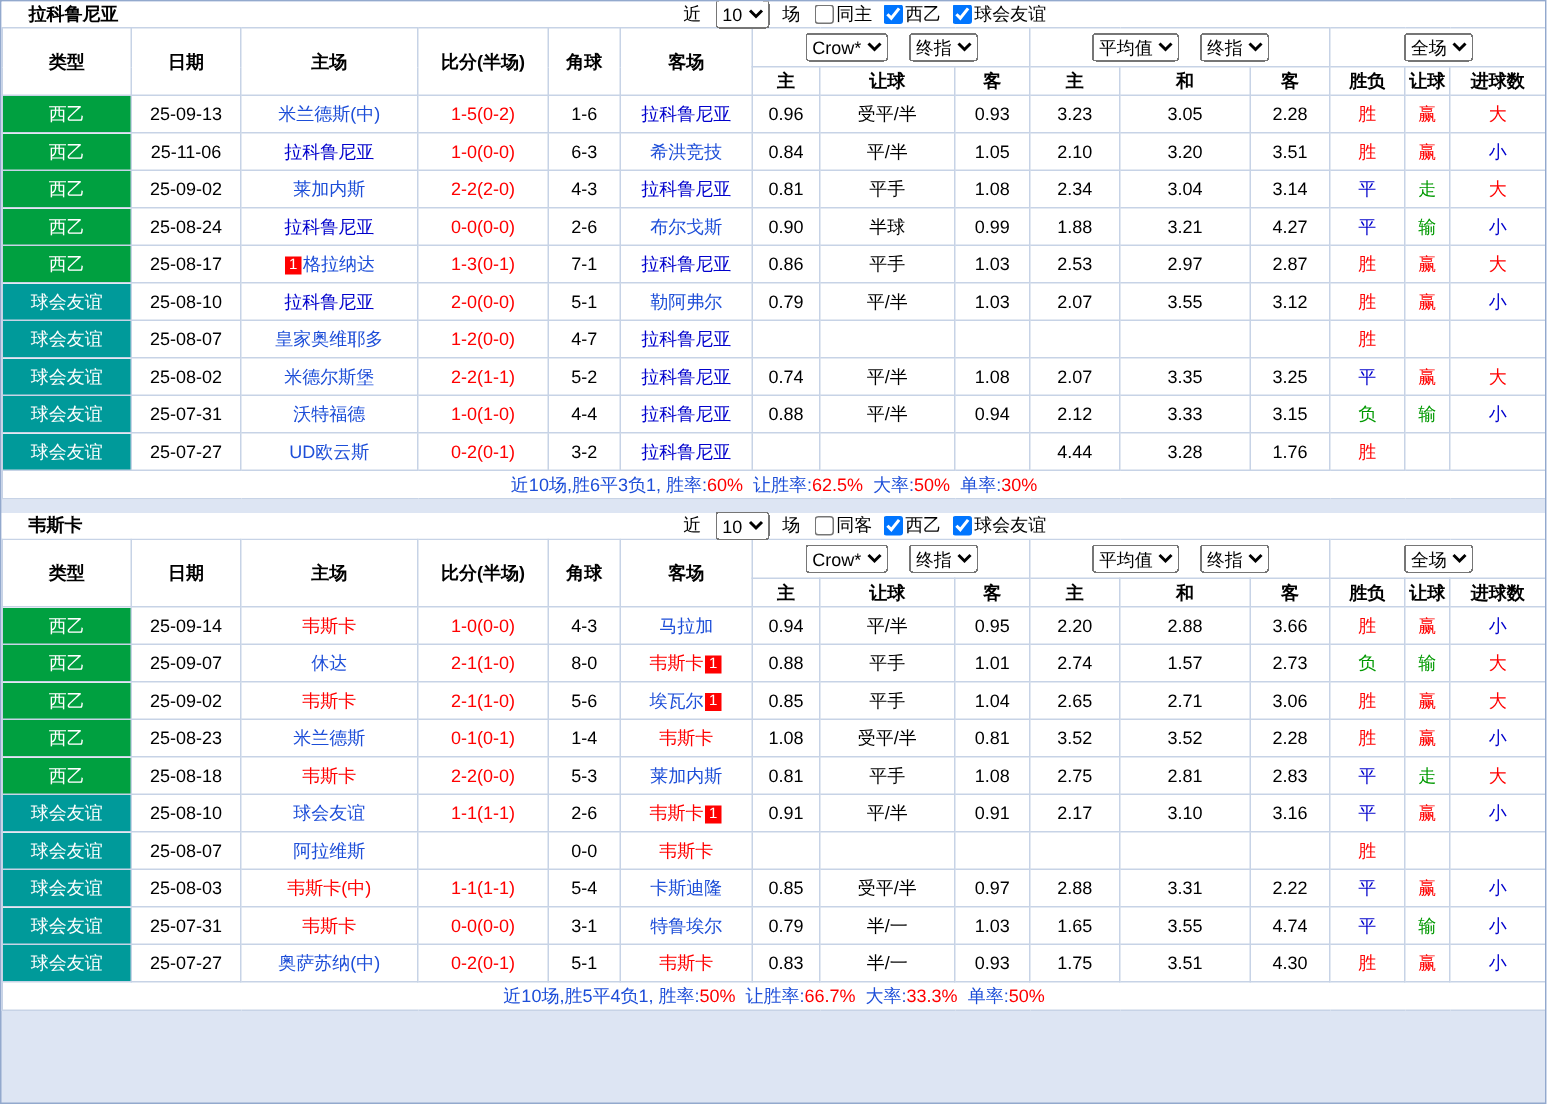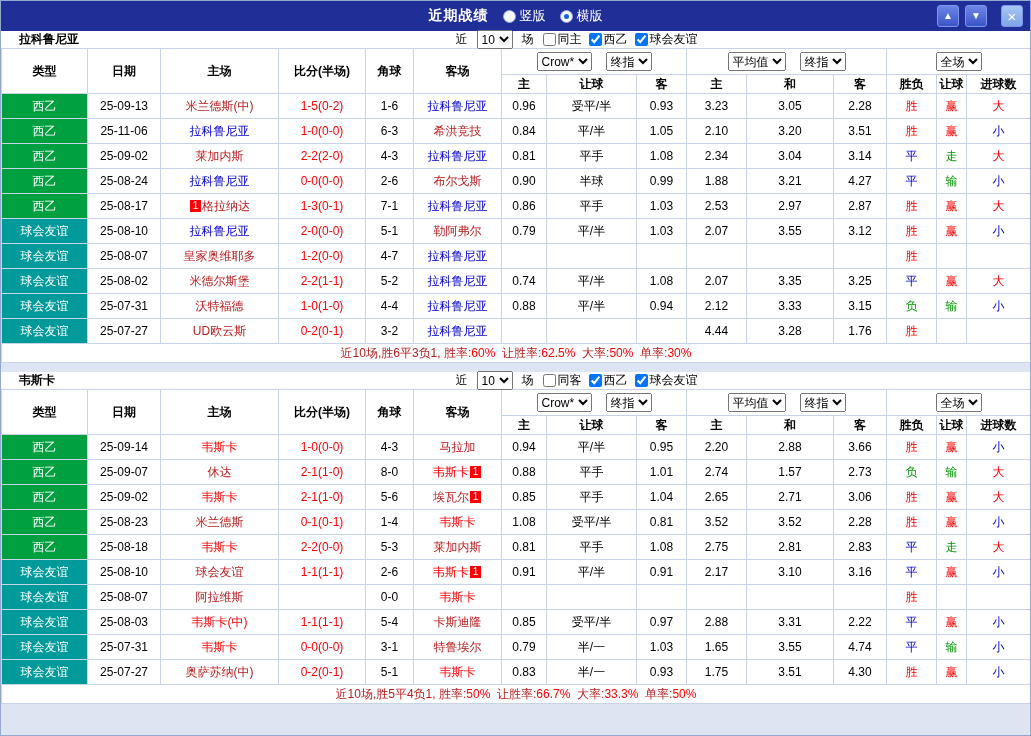--- a/index.html
+++ b/index.html
@@ -35,53 +35,29 @@
   th,td { border:1px solid #c7d3e6; text-align:center; padding:0; white-space:nowrap; overflow:hidden; }
   thead .h1 th { height:26px; font-weight:bold; }
   thead .h2 th { height:19px; font-weight:bold; }
   tbody td { height:25px; }
   tfoot .sum { height:19px; white-space:pre; font-size:12px;margin-left:21px; }
   .t-green { background:#00a040; color:#fff; }
   .t-teal  { background:#009a9a; color:#fff; }
   .c-red   { color:#f00; }
   .c-blue  { color:#00c; }
   .c-green { color:#090; }
-  .c-black { color:#b91c1c; }
+  .c-black { color:#1d4ed8; }
   .team span.c-blue, .team span.c-red, .team span.c-black { cursor:pointer; }
   .card { display:inline-block; width:11px; height:12px; background:#f00; color:#fff; font-size:10px; line-height:12px; margin:0 1px; vertical-align:1px; }
 </style>
 </head>
 <body>
 
 <div class="window">
 
-  <div class="topbar">
-    <div class="tcenter">
-      <span class="title">近期战绩</span>
-      <label class="radio">
-        <span class="rdot"></span>
-        <span>竖版</span>
-      </label>
-      <label class="radio">
-        <span class="rdot on"></span>
-        <span>横版</span>
-      </label>
-    </div>
-    <div class="tbtns">
-      <button class="tb">
-          <span>▲</span>
-        </button>
-      <button class="tb">
-          <span>▼</span>
-        </button>
-      <button class="tb close">
-          <span>×</span>
-        </button>
-    </div>
-  </div>
 
   <div id="sections">
       <div class="section">
         <div class="sbar">
           <span class="tname">拉科鲁尼亚</span>
           <div class="filters">
             <span>近</span>
             <select class="hsel"><option>10</option></select>
             <span>场</span>
             <label class="chk">

